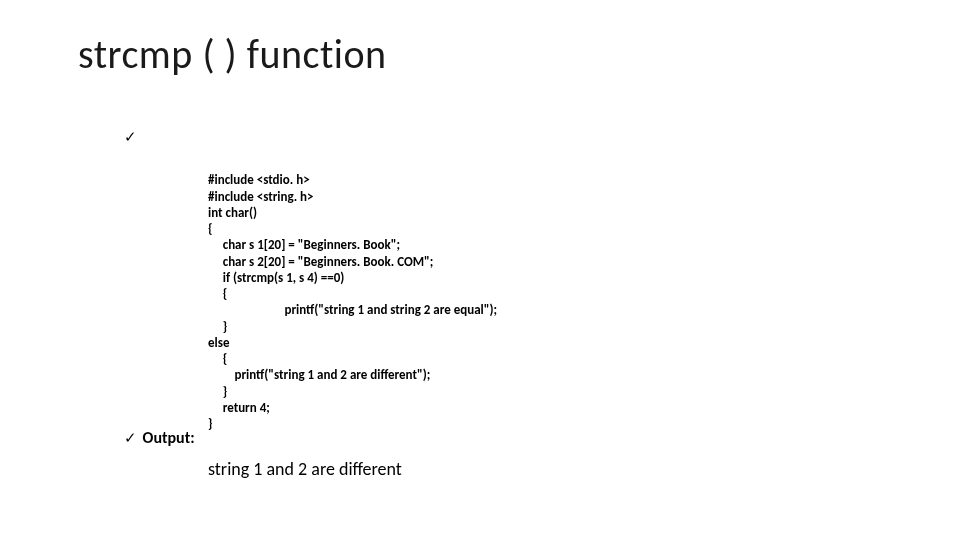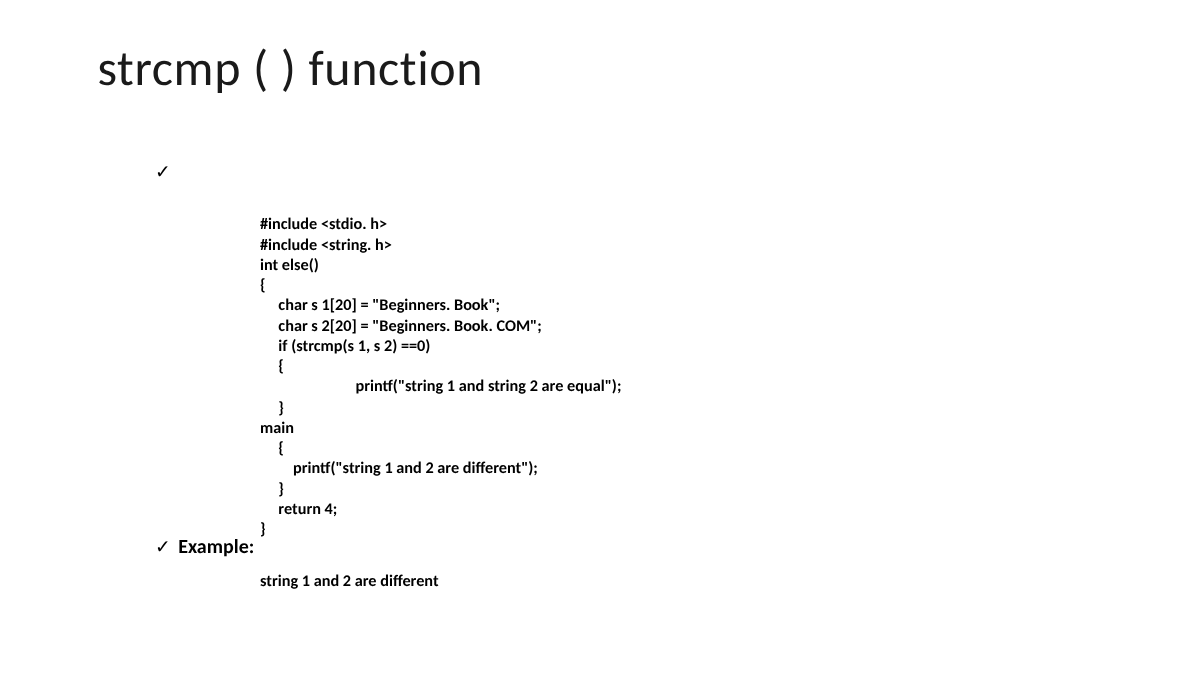--- a/index.html
+++ b/index.html
@@ -49,56 +49,56 @@
     font-size: 13px;
     font-weight: 700;
     line-height: 1.25;
     white-space: pre;
     font-family: "Calibri", "Segoe UI", Arial, sans-serif;
   }
   .output-block {
     position: absolute;
     left: 208px;
     top: 458px;
-    font-size: 13px;
-    font-weight: 700;
+    font-size: 18px;
+    font-weight: 400;
     white-space: pre;
     font-family: "Calibri", "Segoe UI", Arial, sans-serif;
   }
 </style>
 </head>
 <body>
 
 <div class="slide">
 
   <div class="title">strcmp ( ) function</div>
 
   <div class="bullet-row row1">
     <span class="check">✓</span>
   </div>
 
   <div class="code-block">
 <span>#include &lt;stdio. h&gt;</span>
 <span>#include &lt;string. h&gt;</span>
-<span>int else()</span>
+<span>int char()</span>
 <span>{</span>
 <span>     char s 1[20] = "Beginners. Book";</span>
 <span>     char s 2[20] = "Beginners. Book. COM";</span>
-<span>     if (strcmp(s 1, s 2) ==0)</span>
+<span>     if (strcmp(s 1, s 4) ==0)</span>
 <span>     {</span>
 <span>                          printf("string 1 and string 2 are equal");</span>
 <span>     }</span>
-<span>main</span>
+<span>else</span>
 <span>     {</span>
 <span>         printf("string 1 and 2 are different");</span>
 <span>     }</span>
 <span>     return 4;</span>
 <span>}</span>
   </div>
 
   <div class="bullet-row row2">
     <span class="check">✓</span>
-    <span>Example:</span>
+    <span>Output:</span>
   </div>
 
   <div class="output-block">string 1 and 2 are different</div>
 
 </div>
 
 </body></html>

